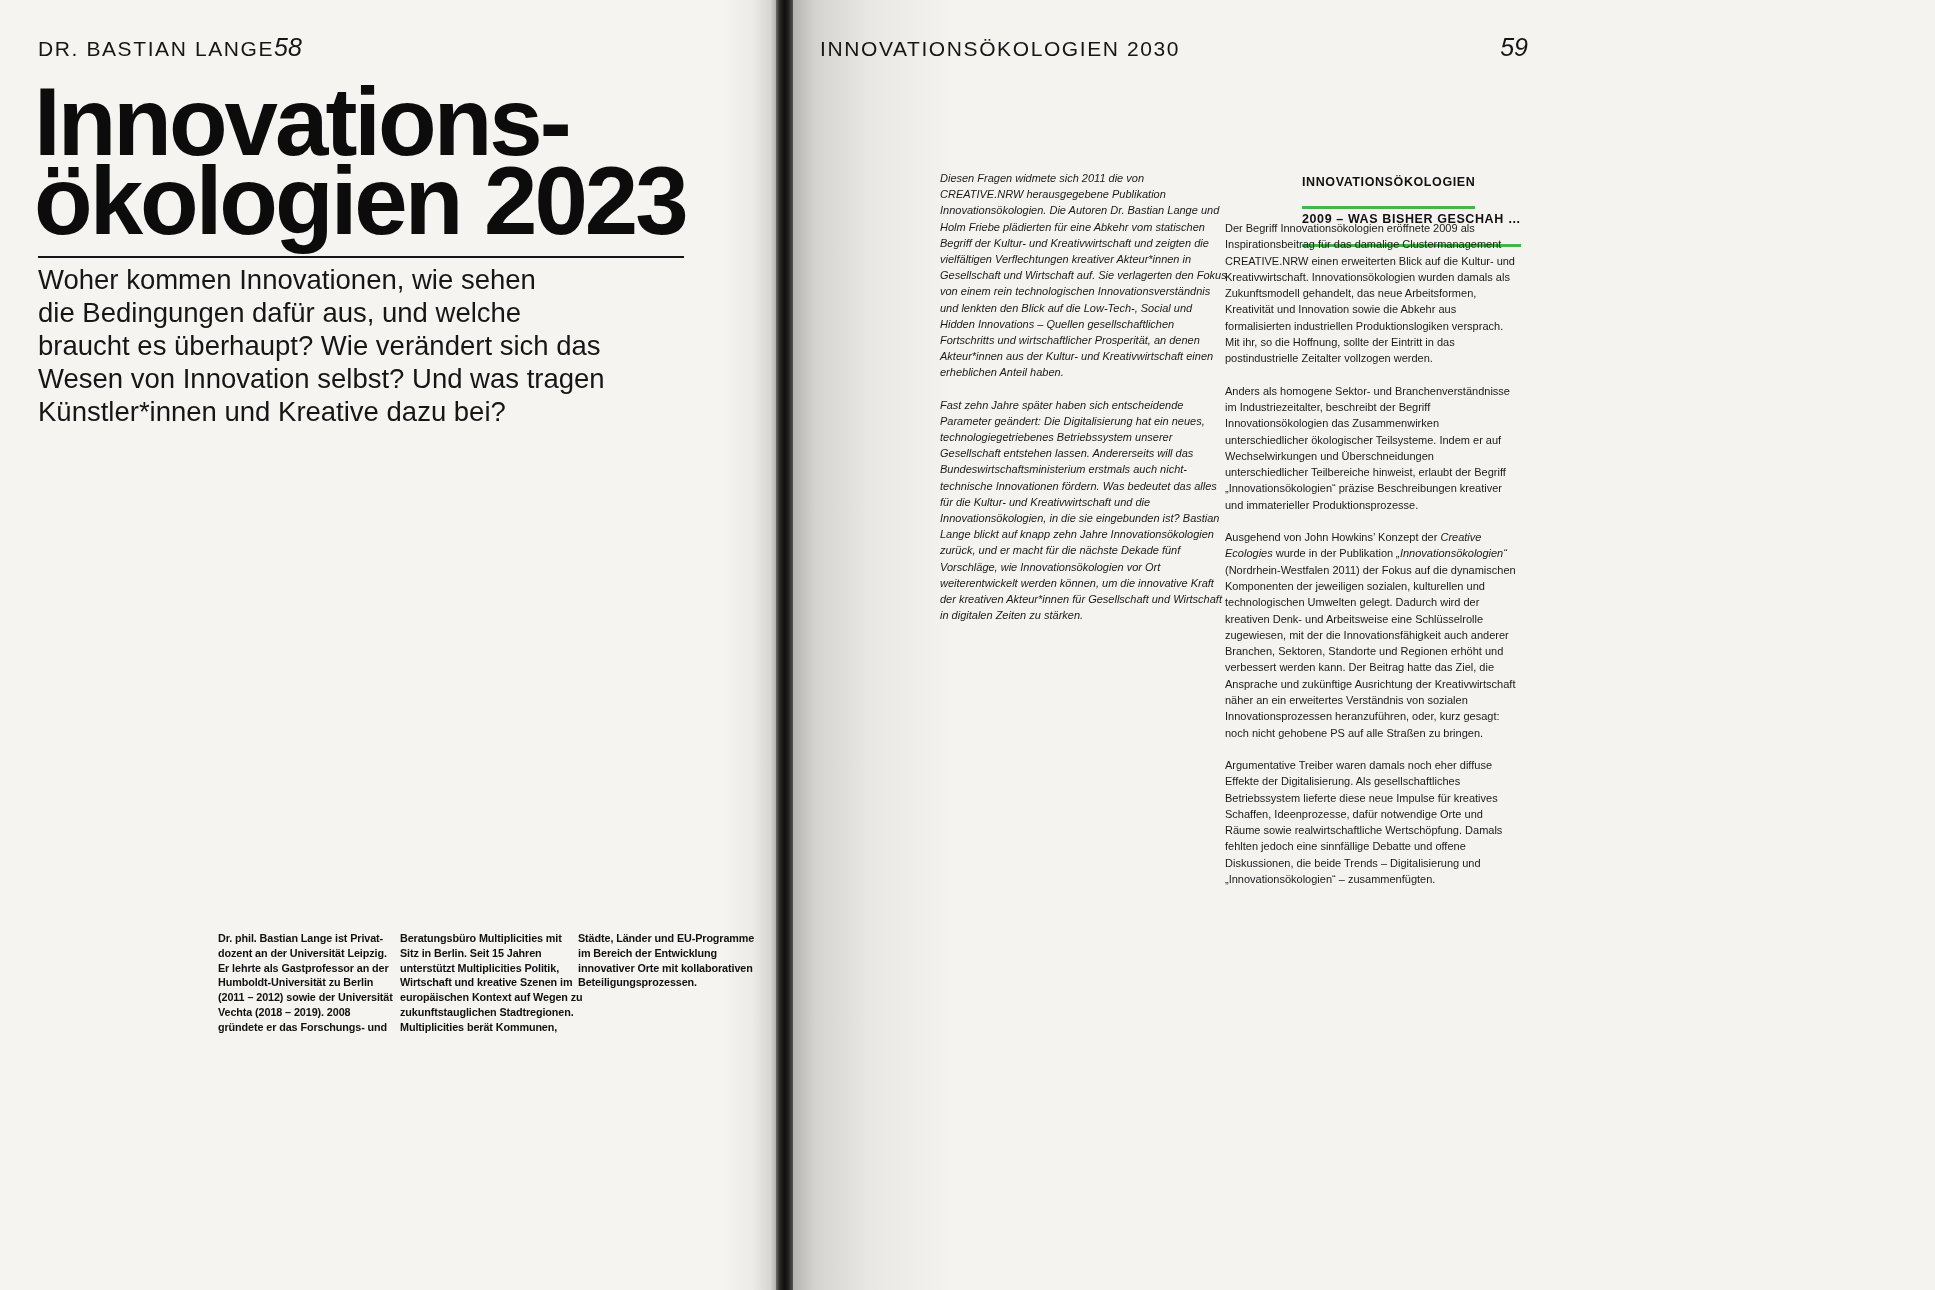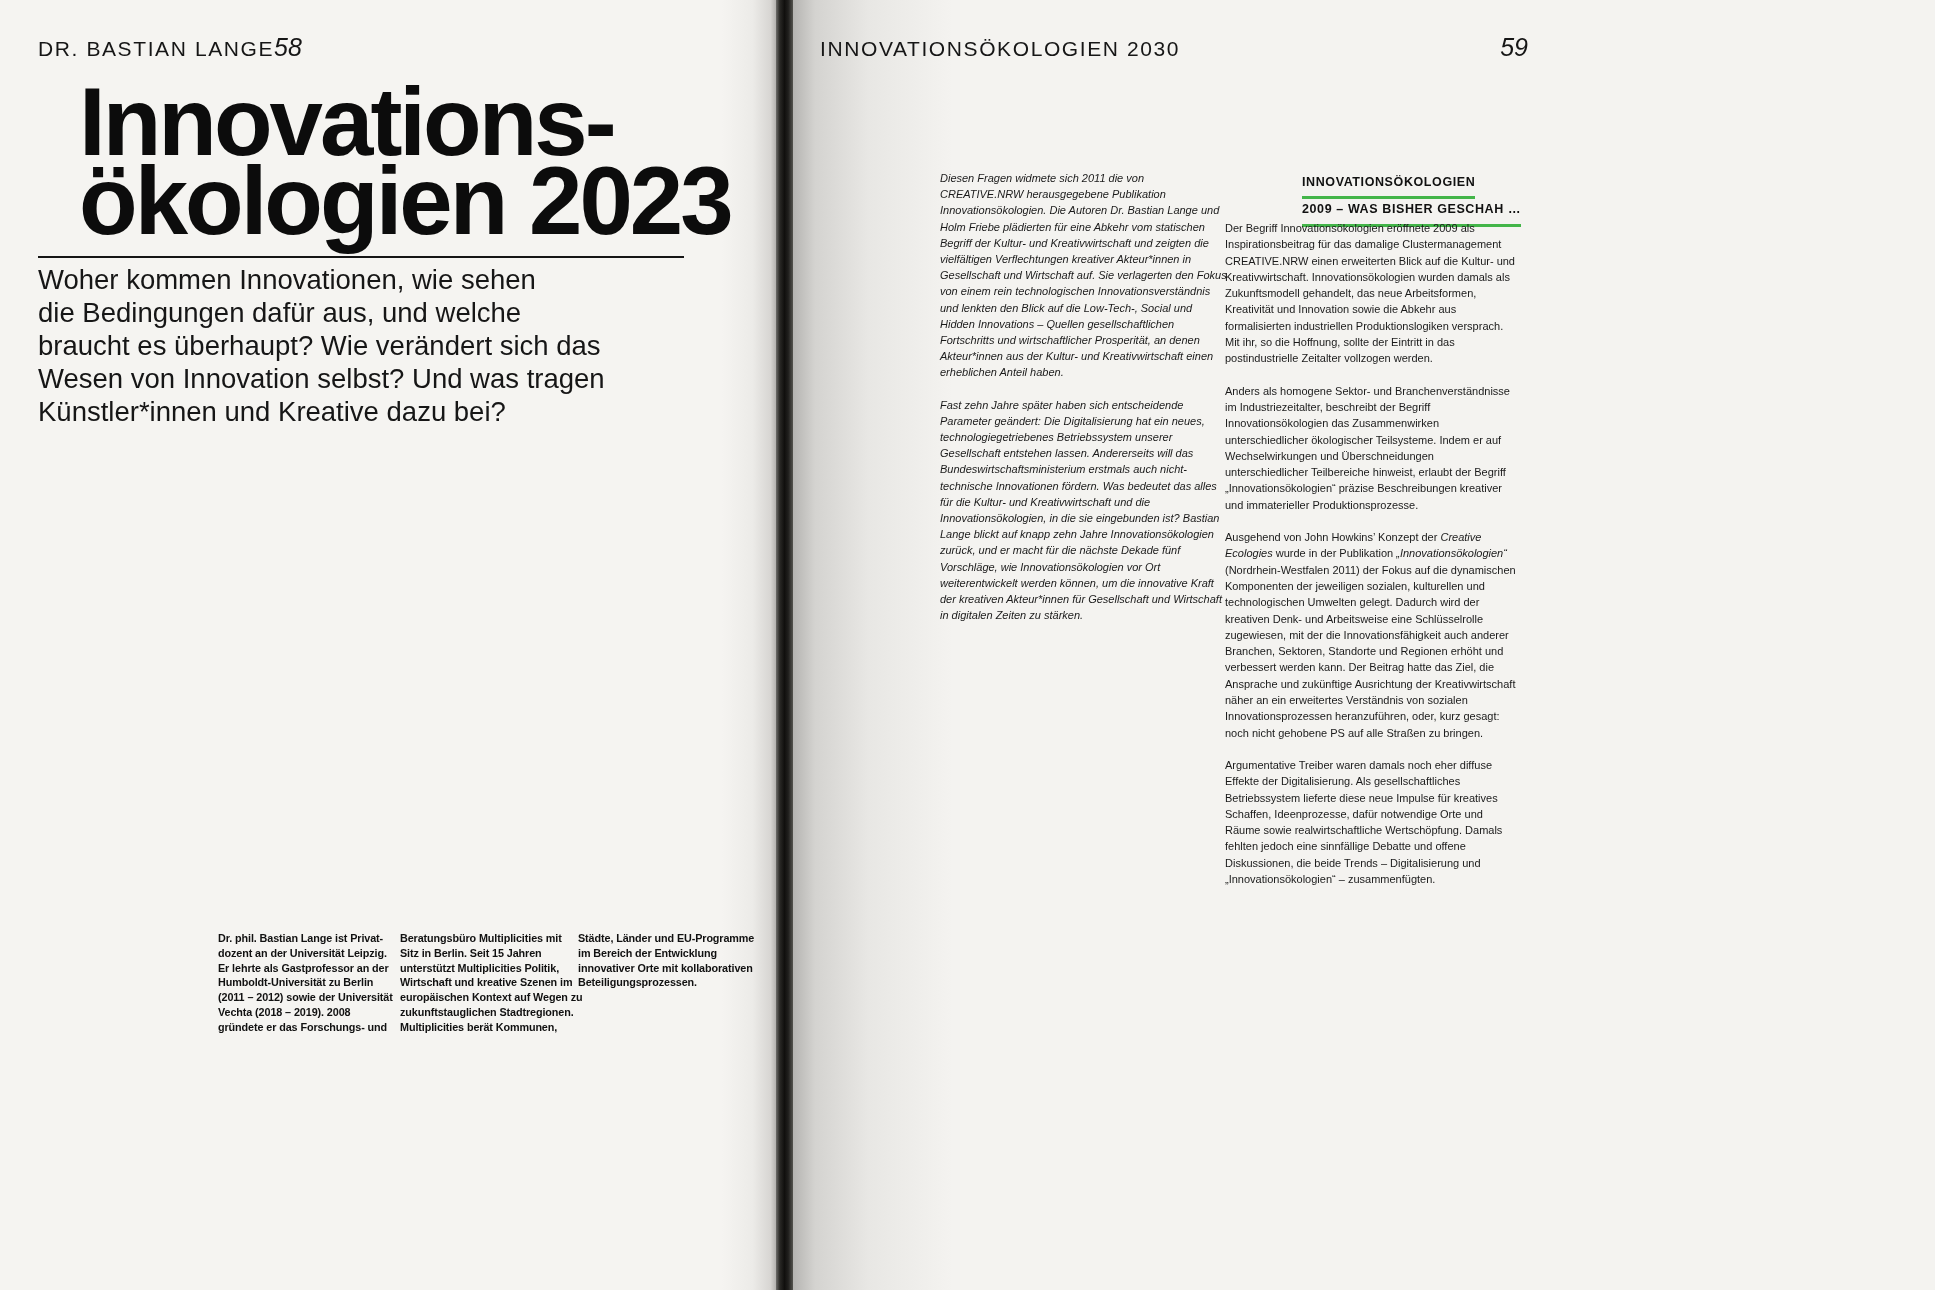--- a/index.html
+++ b/index.html
@@ -12,32 +12,32 @@
   .gutter { position:absolute; left:776px; top:0; width:17px; height:1290px;
     background:linear-gradient(to right,#6e6d6a 0%,#2a2926 22%,#100f0d 50%,#201f1d 72%,#55544f 100%); }
   .page-right { position:absolute; left:793px; top:0; width:1379px; height:1290px;
     background:linear-gradient(to right,#b5b4b1 0px,#d4d3d0 22px,#e8e7e4 75px,#f4f3f0 160px,#f4f3f0 100%); }
 
   .pl-header { position:absolute; left:38px; top:33px; width:707px; display:flex; justify-content:flex-start; align-items:baseline; }
   .pr-header { position:absolute; left:27px; top:33px; width:708px; display:flex; justify-content:space-between; align-items:baseline; }
   .kicker { font-size:21px; letter-spacing:1.6px; color:#161616; }
   .folio { font-size:25px; color:#161616;font-style:italic; }
 
-  .headline { position:absolute; left:34px; top:82px; font-size:96px; line-height:79px; font-weight:700; letter-spacing:-3px; color:#0c0c0c; white-space:nowrap;margin-left:45px; }
+  .headline { position:absolute; left:34px; top:82px; font-size:96px; line-height:79px; font-weight:700; letter-spacing:-3px; color:#0c0c0c; white-space:nowrap; }
   .rule { position:absolute; left:38px; top:256px; width:646px; height:2px; background:#151515; }
   .lead { position:absolute; left:38px; top:263px; width:665px; font-size:27.5px; line-height:33px; white-space:pre-line; color:#161616; }
 
   .bio-col { position:absolute; top:903px; font-size:10.8px; font-weight:700; line-height:14.8px; white-space:pre; color:#111; letter-spacing:-0.1px;margin-top:28px; }
   .bio-1 { left:218px; } .bio-2 { left:400px; } .bio-3 { left:578px; }
 
   .col-intro { position:absolute; left:147px; top:170px; width:288px; font-size:11px; font-style:italic; line-height:16.2px; color:#1a1a1a; }
   .col-intro p + p { margin-top:16px; }
 
   .sec-head { position:absolute; left:509px; top:175px; font-size:12.5px; font-weight:700; letter-spacing:0.6px; line-height:1.15; color:#111; }
-  .gu { display:inline-block; border-bottom:3px solid #43b549; padding-bottom:7px; margin-bottom:3px; }
+  .gu { display:inline-block; border-bottom:3px solid #43b549; padding-bottom:17px; margin-bottom:3px; }
 
   .col-body { position:absolute; left:432px; top:220px; width:294px; font-size:11px; line-height:16.3px; color:#1a1a1a; }
   .col-body p + p { margin-top:16px; }
   .col-body em { font-style:italic; }
 </style>
 </head>
 <body>
 
 <div class="spread">
 

